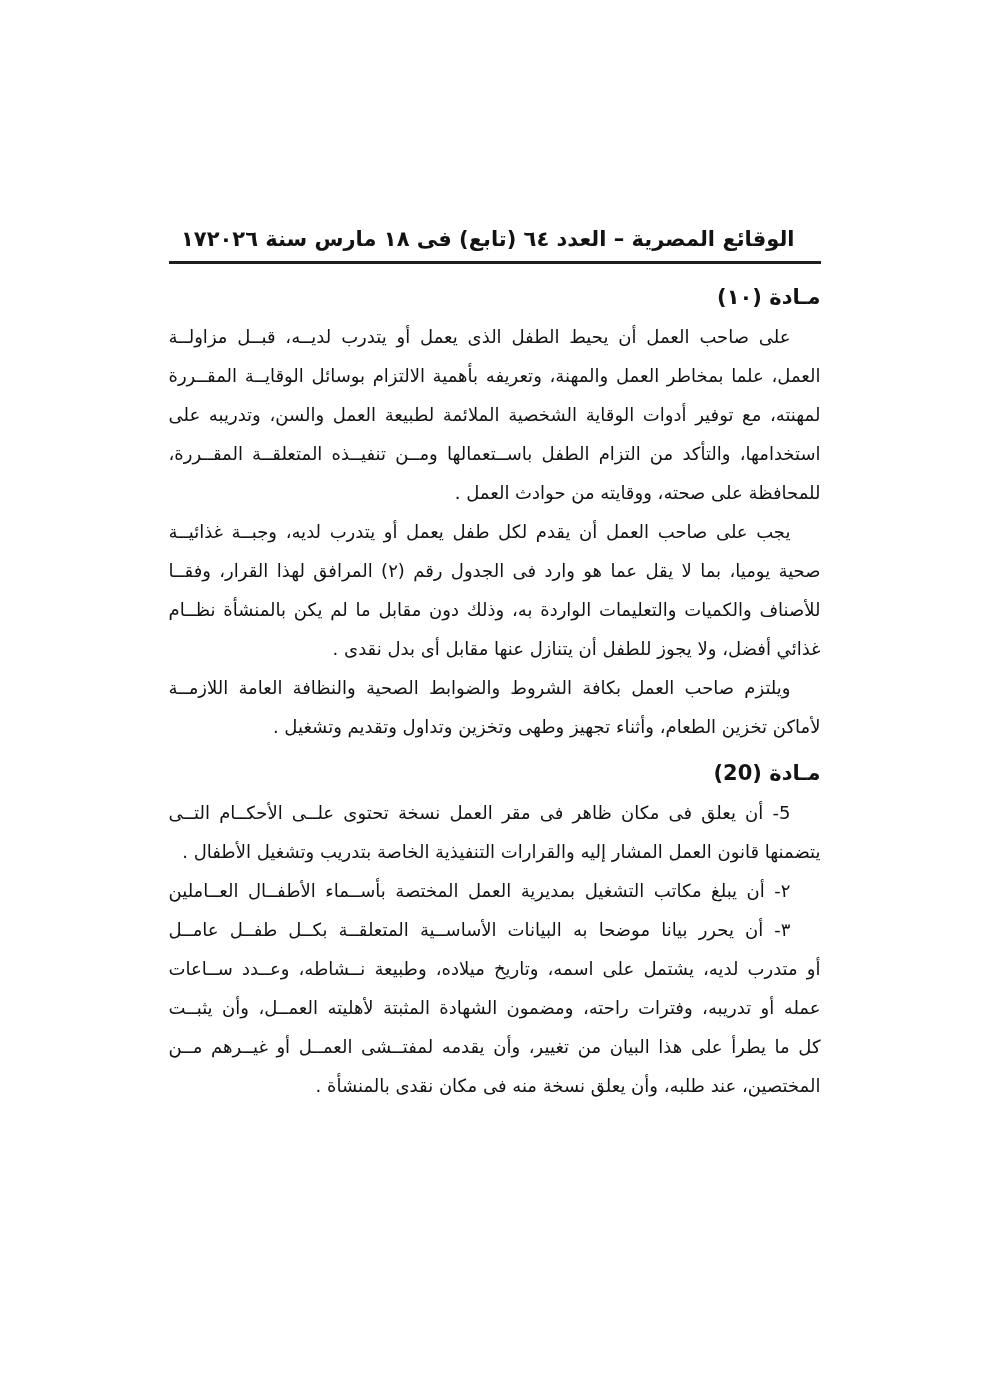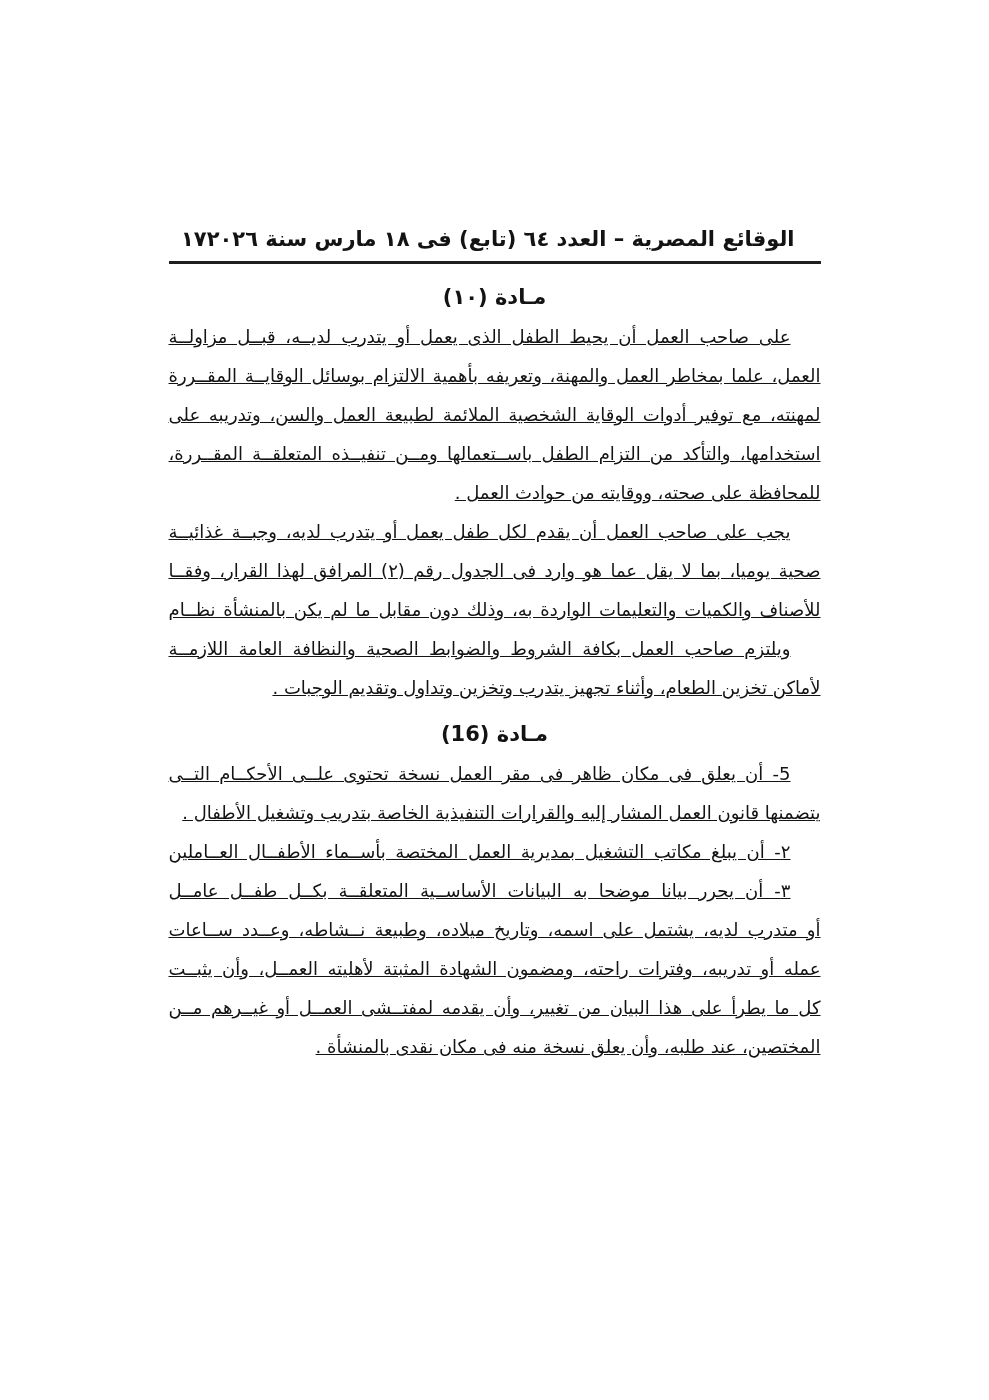--- a/index.html
+++ b/index.html
@@ -37,28 +37,26 @@
     height: 3px;
     background: #1f1f1f;
     margin-top: 5px;
   }
   .doc-body {
     padding-top: 6px;
   }
   .article-title {
     font-size: 21px;
     font-weight: 800;
-    text-align: center;
     line-height: 30px;
     margin: 12px 0 5px;
     letter-spacing: 0.5px;
   }
   .block {
     margin: 0;
-    text-decoration: underline;
   }
   .line {
     font-size: 18px;
     line-height: 39px;
     text-align: right;
   }
   .line.fill {
     text-align: justify;
     text-align-last: justify;
   }
@@ -97,28 +95,29 @@
             <div class="line fill">لمهنته، مع توفير أدوات الوقاية الشخصية الملائمة لطبيعة العمل والسن، وتدريبه على</div>
             <div class="line fill">استخدامها، والتأكد من التزام الطفل باســتعمالها ومــن تنفيــذه المتعلقــة المقــررة،</div>
             <div class="line last">للمحافظة على صحته، ووقايته من حوادث العمل .</div>
           </div>
         </section>
         <section class="article">
           <div class="block">
             <div class="line fill first">يجب على صاحب العمل أن يقدم لكل طفل يعمل أو يتدرب لديه، وجبــة غذائيــة</div>
             <div class="line fill">صحية يوميا، بما لا يقل عما هو وارد فى الجدول رقم (٢) المرافق لهذا القرار، وفقــا</div>
             <div class="line fill">للأصناف والكميات والتعليمات الواردة به، وذلك دون مقابل ما لم يكن بالمنشأة نظــام</div>
+            <div class="line last">غذائي أفضل، ولا يجوز للطفل أن يتنازل عنها مقابل أى بدل نقدى .</div>
           </div>
           <div class="block">
             <div class="line fill first">ويلتزم صاحب العمل بكافة الشروط والضوابط الصحية والنظافة العامة اللازمــة</div>
-            <div class="line last">لأماكن تخزين الطعام، وأثناء تجهيز يتدرب وتخزين وتداول وتقديم الوجبات .</div>
+            <div class="line last">لأماكن تخزين الطعام، وأثناء تجهيز وطهى وتخزين وتداول وتقديم وتشغيل .</div>
           </div>
         </section>
         <section class="article">
-          <div class="article-title">مـادة (16)</div>
+          <div class="article-title">مـادة (20)</div>
           <div class="block">
             <div class="line fill first">5- أن يعلق فى مكان ظاهر فى مقر العمل نسخة تحتوى علــى الأحكــام التــى</div>
             <div class="line last">يتضمنها قانون العمل المشار إليه والقرارات التنفيذية الخاصة بتدريب وتشغيل الأطفال .</div>
           </div>
           <div class="block">
             <div class="line fill first">٢- أن يبلغ مكاتب التشغيل بمديرية العمل المختصة بأســماء الأطفــال العــاملين</div>
           </div>
           <div class="block">
             <div class="line fill first">٣- أن يحرر بيانا موضحا به البيانات الأساســية المتعلقــة بكــل طفــل عامــل</div>
             <div class="line fill">أو متدرب لديه، يشتمل على اسمه، وتاريخ ميلاده، وطبيعة نــشاطه، وعــدد ســاعات</div>

